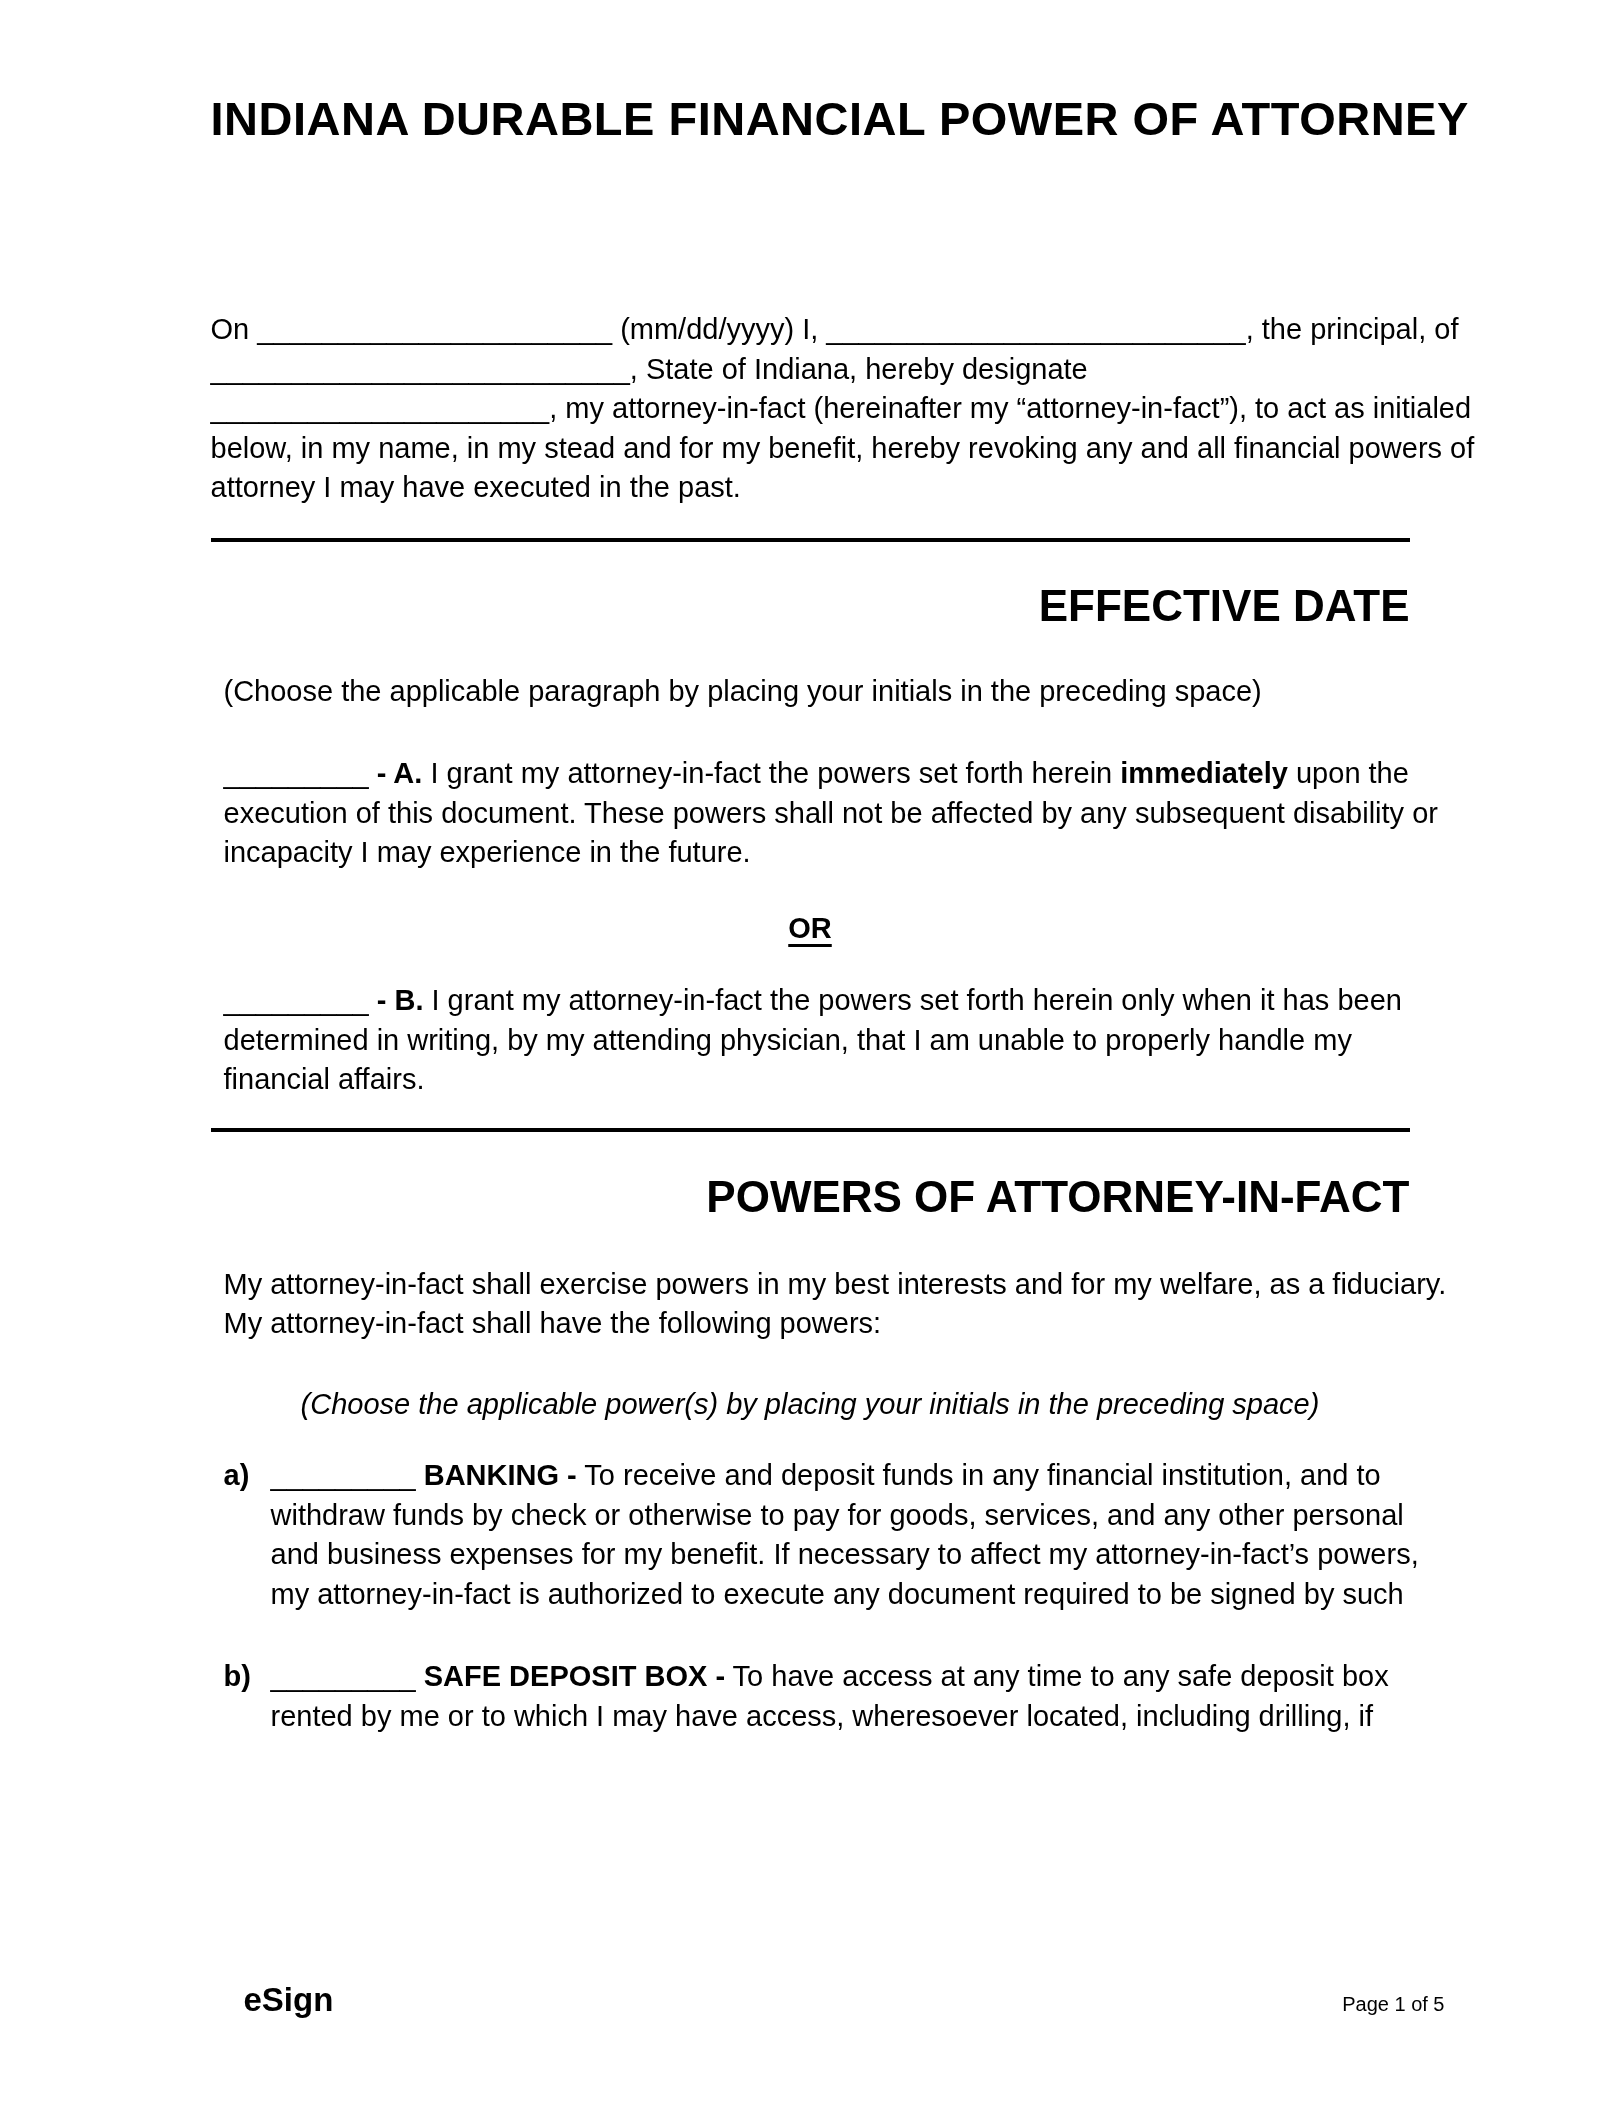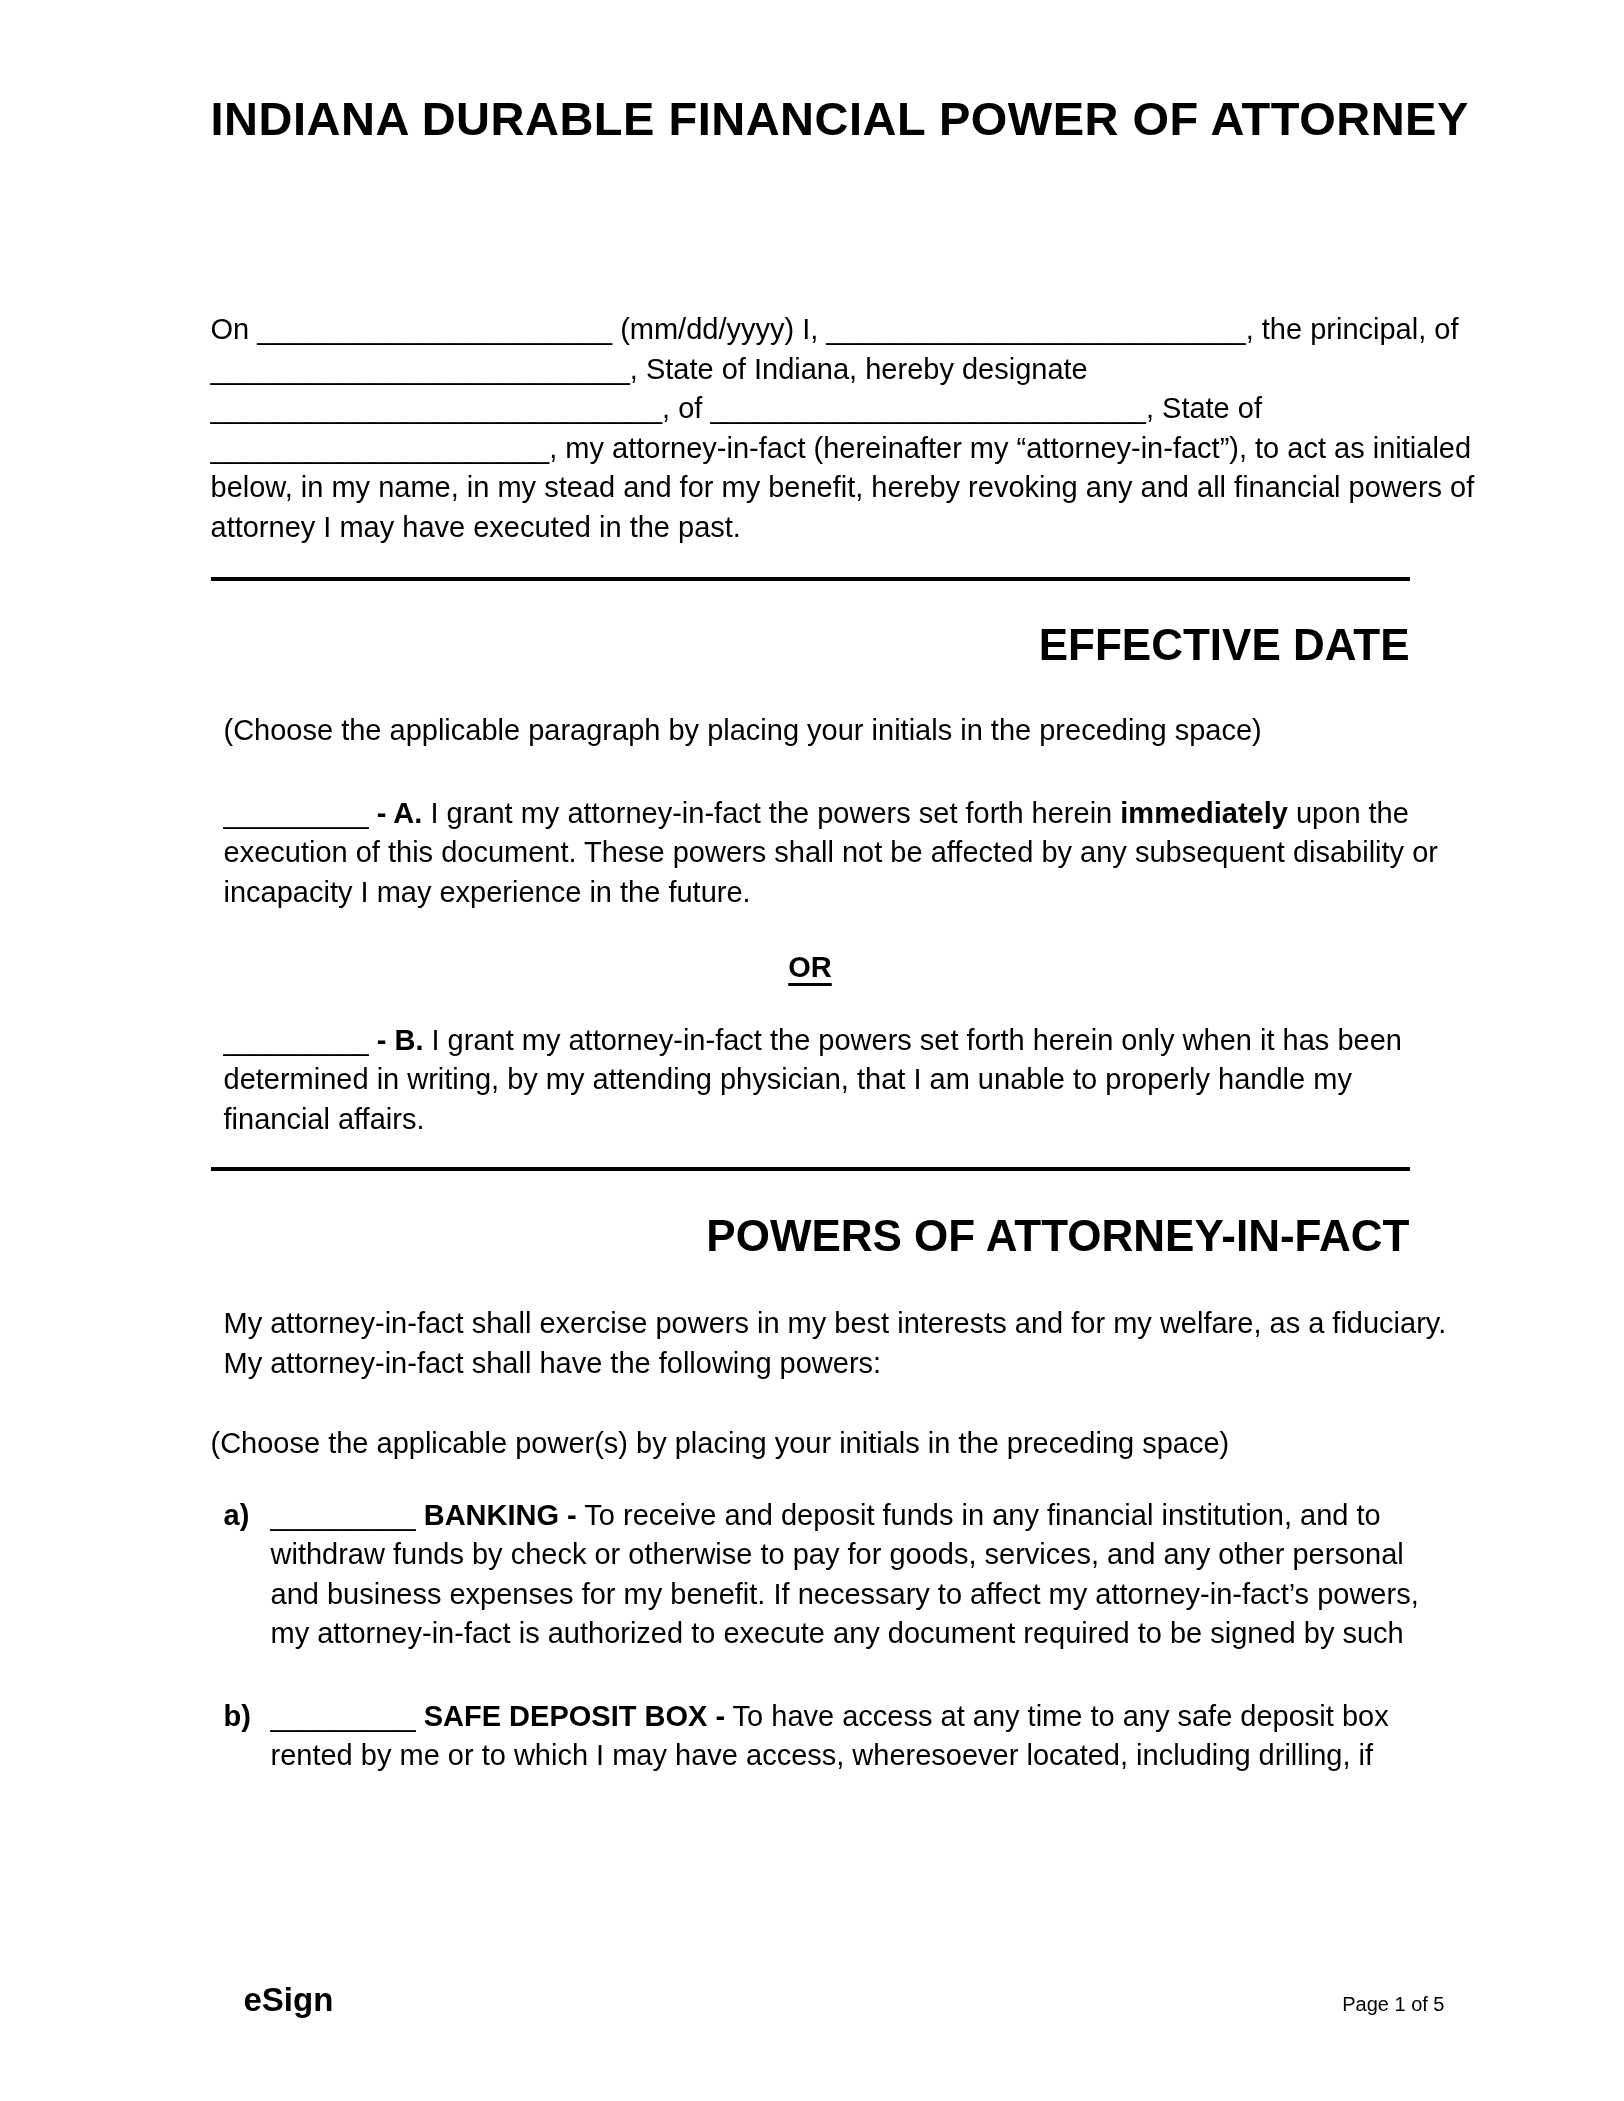--- a/index.html
+++ b/index.html
@@ -55,24 +55,25 @@
   }
   .or-sep span {
     text-decoration: underline;
     text-decoration-thickness: 3px;
     text-underline-offset: 6px;
   }
   .option-b { margin-top: 33px; }
   .powers-intro { margin-top: 49px; }
   .instruction-centered {
     margin-top: 41px;
-    text-align: left;
+    text-align: center;
     line-height: 39.5px;
     white-space: pre;
     margin-left: 0;
+    font-style: italic;
   }
   .power-item { display: flex; align-items: flex-start; }
   .item-a { margin-top: 32px; }
   .item-b { margin-top: 43px; }
   .item-label {
     flex: 0 0 47px;
     font-weight: 700;
     line-height: 39.5px;
   }
   .item-body { flex: 1 1 auto; }
@@ -91,21 +92,20 @@
 </head>
 <body>
 
 <div class="page">
 
   <h1 class="doc-title">INDIANA DURABLE FINANCIAL POWER OF ATTORNEY</h1>
 
   <div class="para intro">
       <div class="tline">On ______________________ (mm/dd/yyyy) I, __________________________, the principal, of</div>
       <div class="tline">__________________________, State of Indiana, hereby designate</div>
-      <div class="tline">____________________________, of ___________________________, State of</div>
       <div class="tline">_____________________, my attorney-in-fact (hereinafter my “attorney-in-fact”), to act as initialed</div>
       <div class="tline">below, in my name, in my stead and for my benefit, hereby revoking any and all financial powers of</div>
       <div class="tline">attorney I may have executed in the past.</div>
     </div>
 
   <div class="rule"></div>
 
   <div class="section-heading">EFFECTIVE DATE</div>
 
   <div class="instruction ind">(Choose the applicable paragraph by placing your initials in the preceding space)</div>

